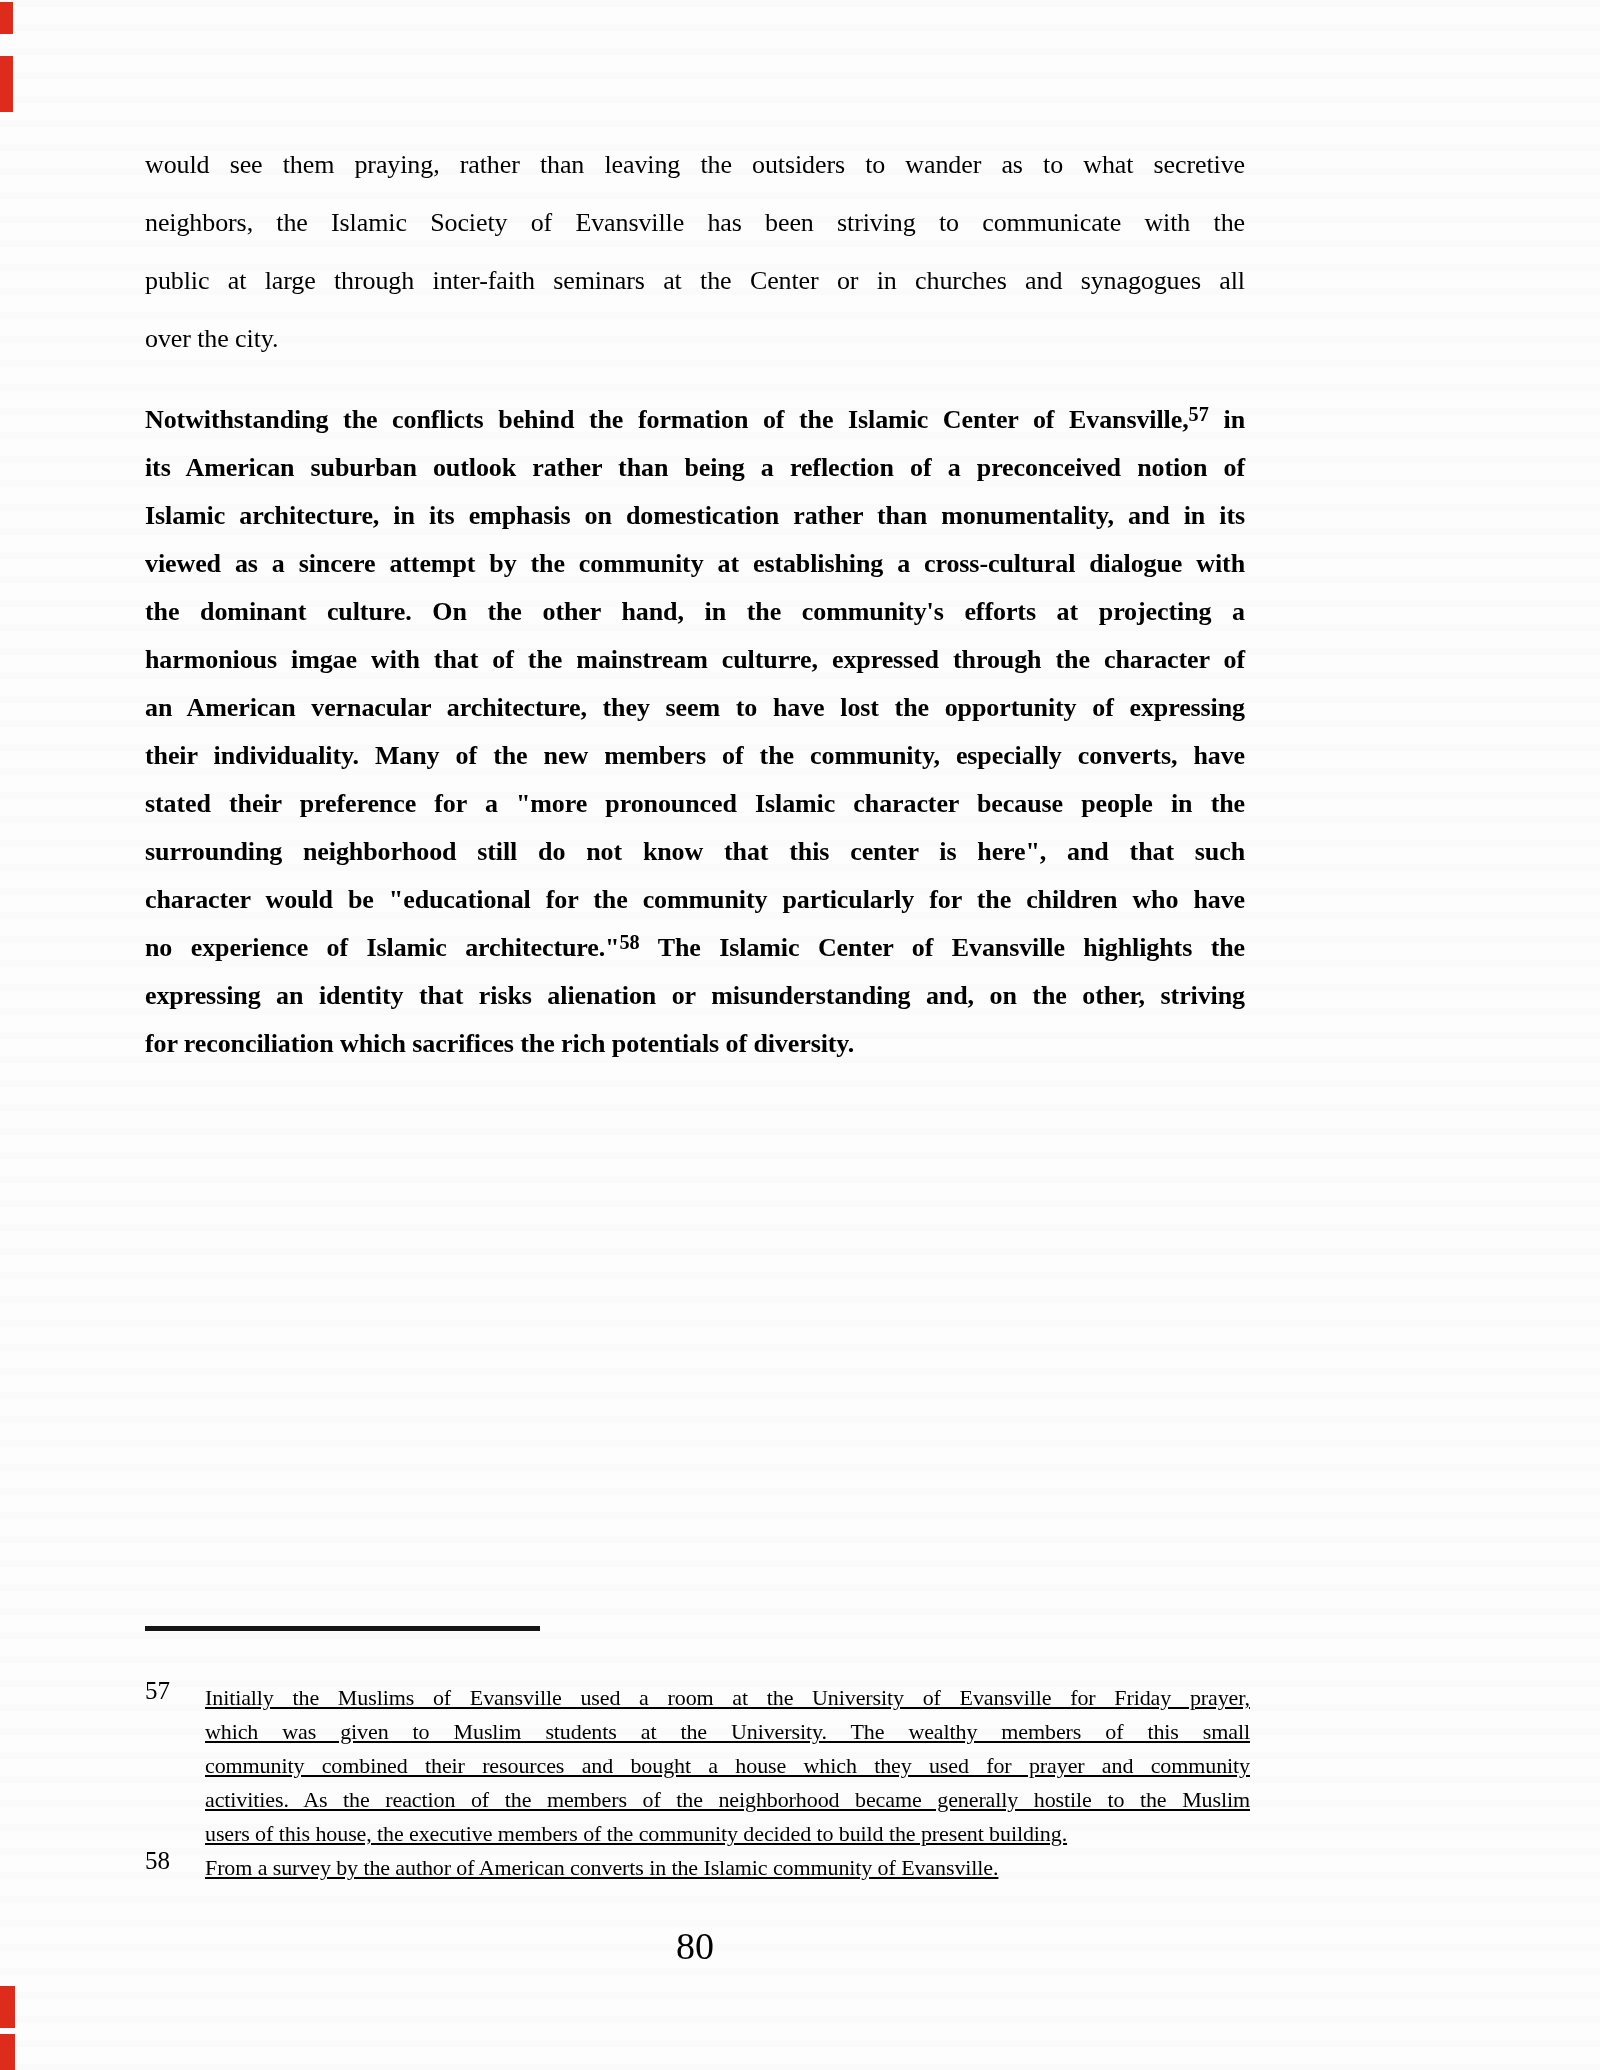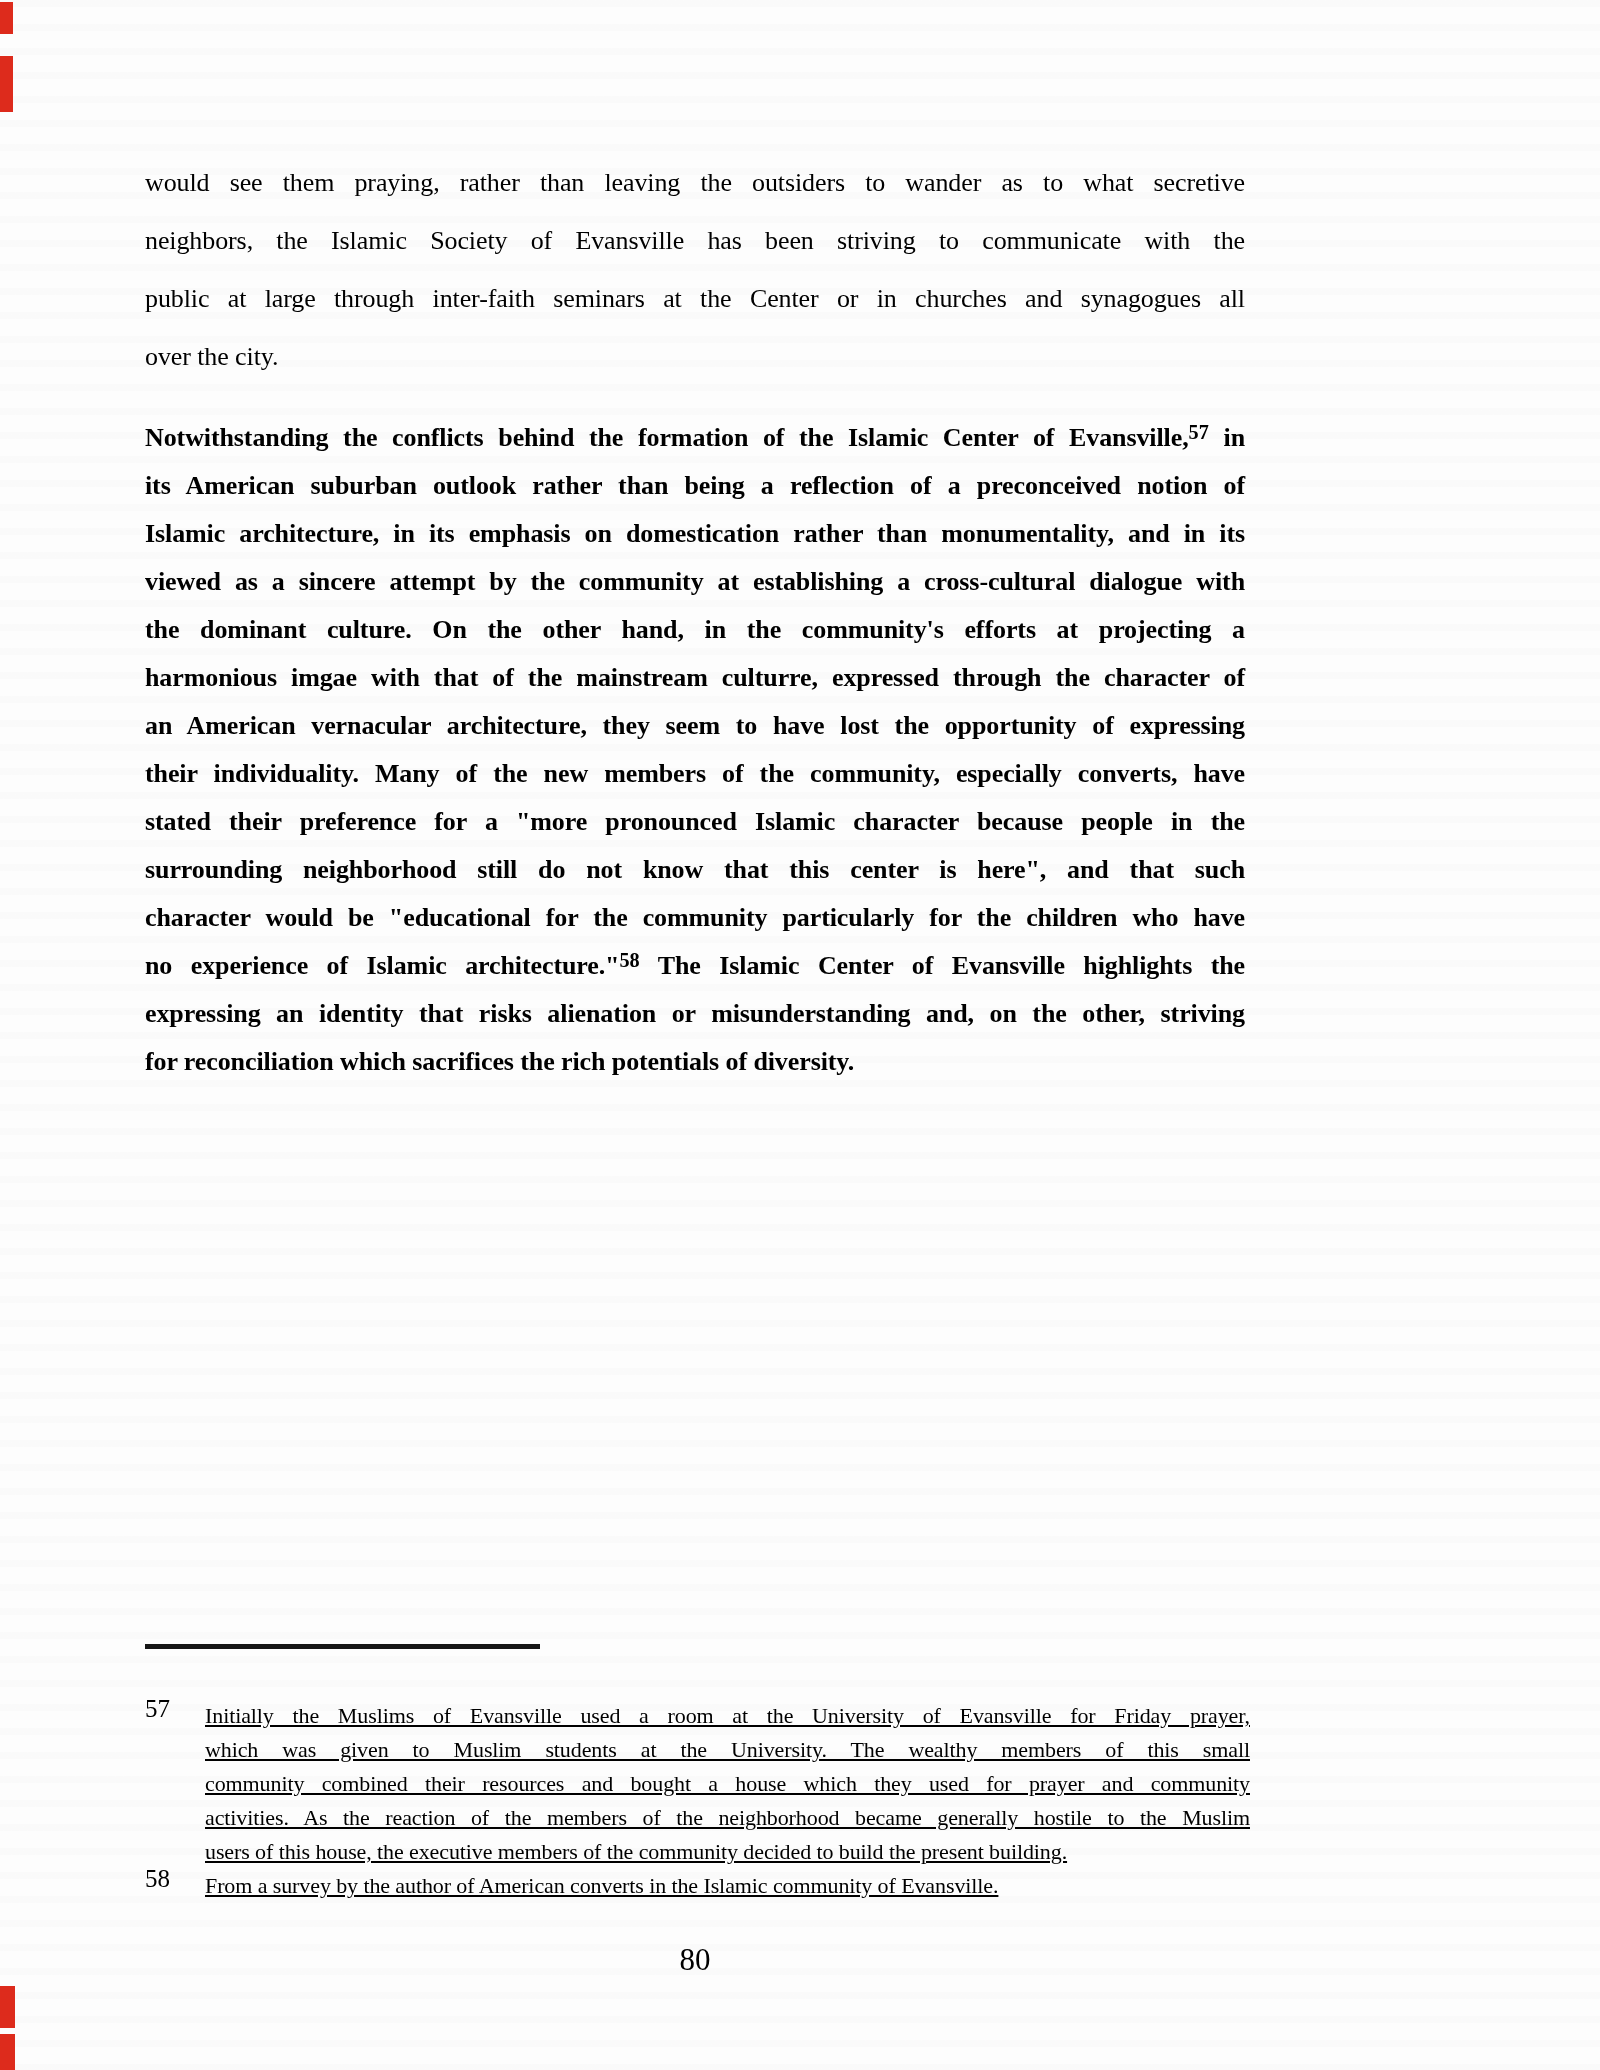--- a/index.html
+++ b/index.html
@@ -23,21 +23,21 @@
   }
 
   .edge-mark { position:absolute; left:0; }
   #em1 { top:2px;    width:13px; height:32px; }
   #em2 { top:56px;   width:13px; height:56px; }
   #em3 { top:1986px; width:15px; height:42px; }
   #em4 { top:2034px; width:15px; height:36px; }
 
   .text-block {
     position:absolute;
-    left:145px; top:154px;
+    left:145px; top:136px;
     width:1100px;
     font-size:26px;
     letter-spacing:-0.1px;
   }
 
   .para .line { text-align:justify; white-space:normal; }
   .line.just  { text-align-last:justify; }
 
   .p1 .line { height:58px; line-height:58px; }
   .p2 .line { height:48px; line-height:48px; }
@@ -70,21 +70,21 @@
     position:relative; top:-4px;
   }
   .fn-text { flex:1 1 auto;text-decoration:underline; }
   .fn-text .line { height:34px; line-height:34px; text-align:justify; }
 
   .page-number {
     position:absolute;
     left:0; top:1788px;
     width:100%;
     text-align:center;
-    font-size:31px;
+    font-size:38px;
   }
 </style>
 </head>
 <body style="background: rgb(253, 253, 253); color: rgb(0, 0, 0);">
 
 <div class="edge-mark" id="em1" style="background: rgb(221, 43, 28);"></div>
 <div class="edge-mark" id="em2" style="background: rgb(221, 43, 28);"></div>
 <div class="edge-mark" id="em3" style="background: rgb(221, 43, 28);"></div>
 <div class="edge-mark" id="em4" style="background: rgb(221, 43, 28);"></div>
 

